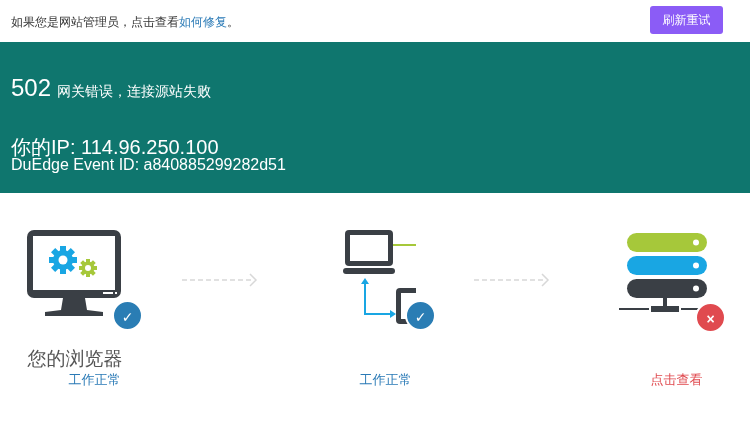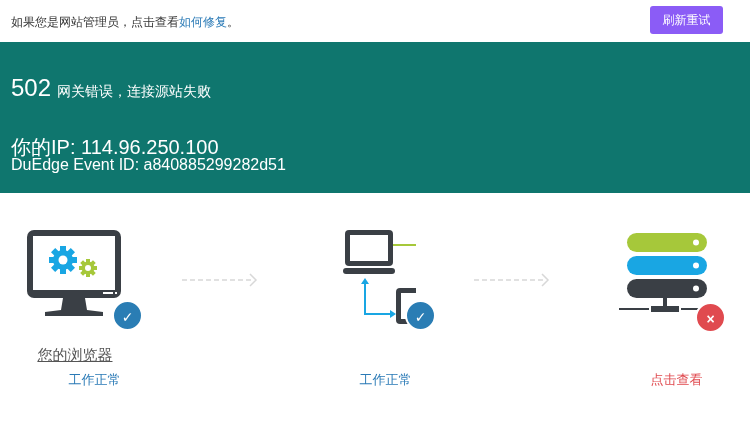--- a/index.html
+++ b/index.html
@@ -9,21 +9,21 @@
   .topbar .msg a { color:#2a7ab6; text-decoration:none; }
   .retry-btn { position:absolute; left:650px; top:6px; width:73px; height:28px; background:#8b5cf6; color:#fff; border:none; border-radius:3px; font-size:12px; font-family:"Liberation Sans","DejaVu Sans",sans-serif; }
   .banner { position:absolute; left:0; top:42px; width:750px; height:151px; background:#0f766e; color:#fff; }
   .banner .code-line { position:absolute; left:11px; top:32px; }
   .banner .code { font-size:24px; }
   .banner .code-msg { font-size:14px; margin-left:6px; }
   .banner .event { position:absolute; left:11px; top:69px; font-size:16px;margin-top:45px; }
   .banner .ip { position:absolute; left:11px; top:92px; font-size:20px; }
   .step { position:absolute; top:228px; width:150px; text-align:center; }
   .step .icon { position:relative; width:100px; height:100px; margin:0 auto; }
-  .step .name { position:absolute; top:118px; left:0; width:150px; font-size:15px; color:#555;text-decoration:underline; }
+  .step .name { position:absolute; top:118px; left:0; width:150px; font-size:19px; color:#555; }
   .step .status { position:absolute; top:143px; left:0; width:150px; font-size:13px;padding-left:39px; }
   .ok { color:#2a7ab6; }
   .err { color:#e04a4f; }
   .badge { position:absolute; width:31px; height:31px; border-radius:50%; color:#fff; font-size:14px; font-weight:bold; text-align:center; line-height:31px; border:2px solid #fff; }
   .arrow { position:absolute; top:273px; }
 </style>
 </head>
 <body>
 
 <div class="topbar">

